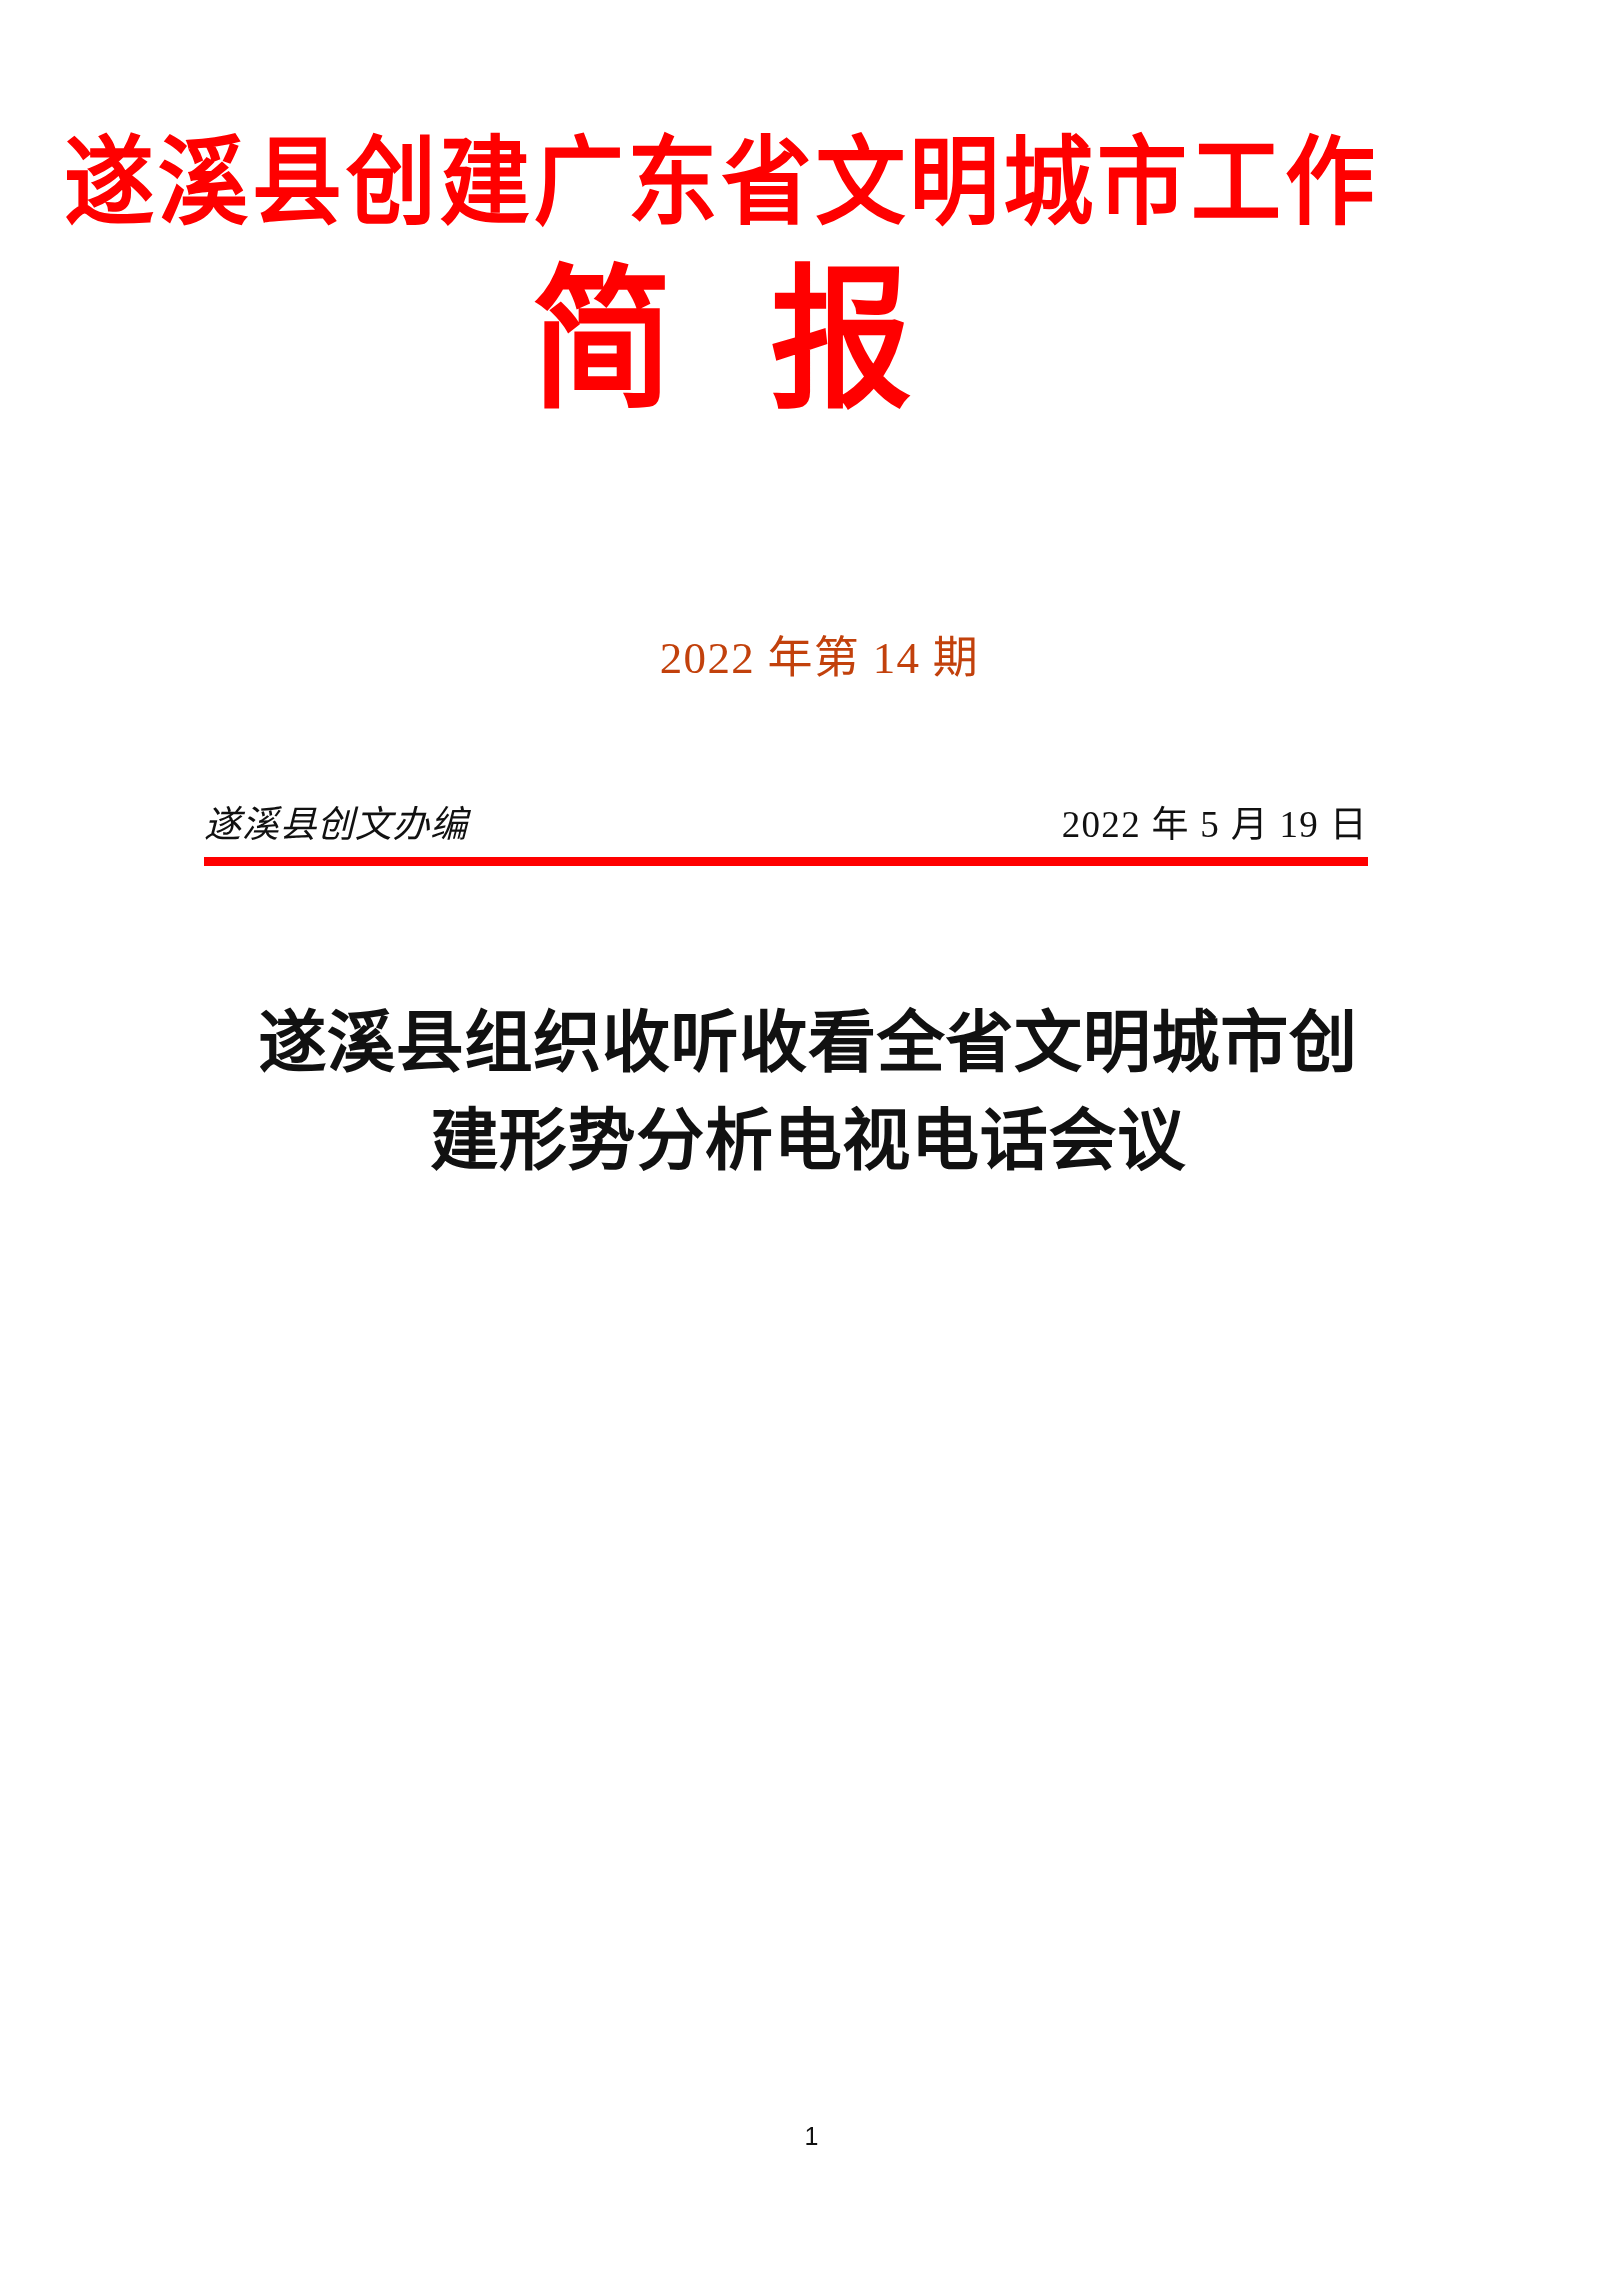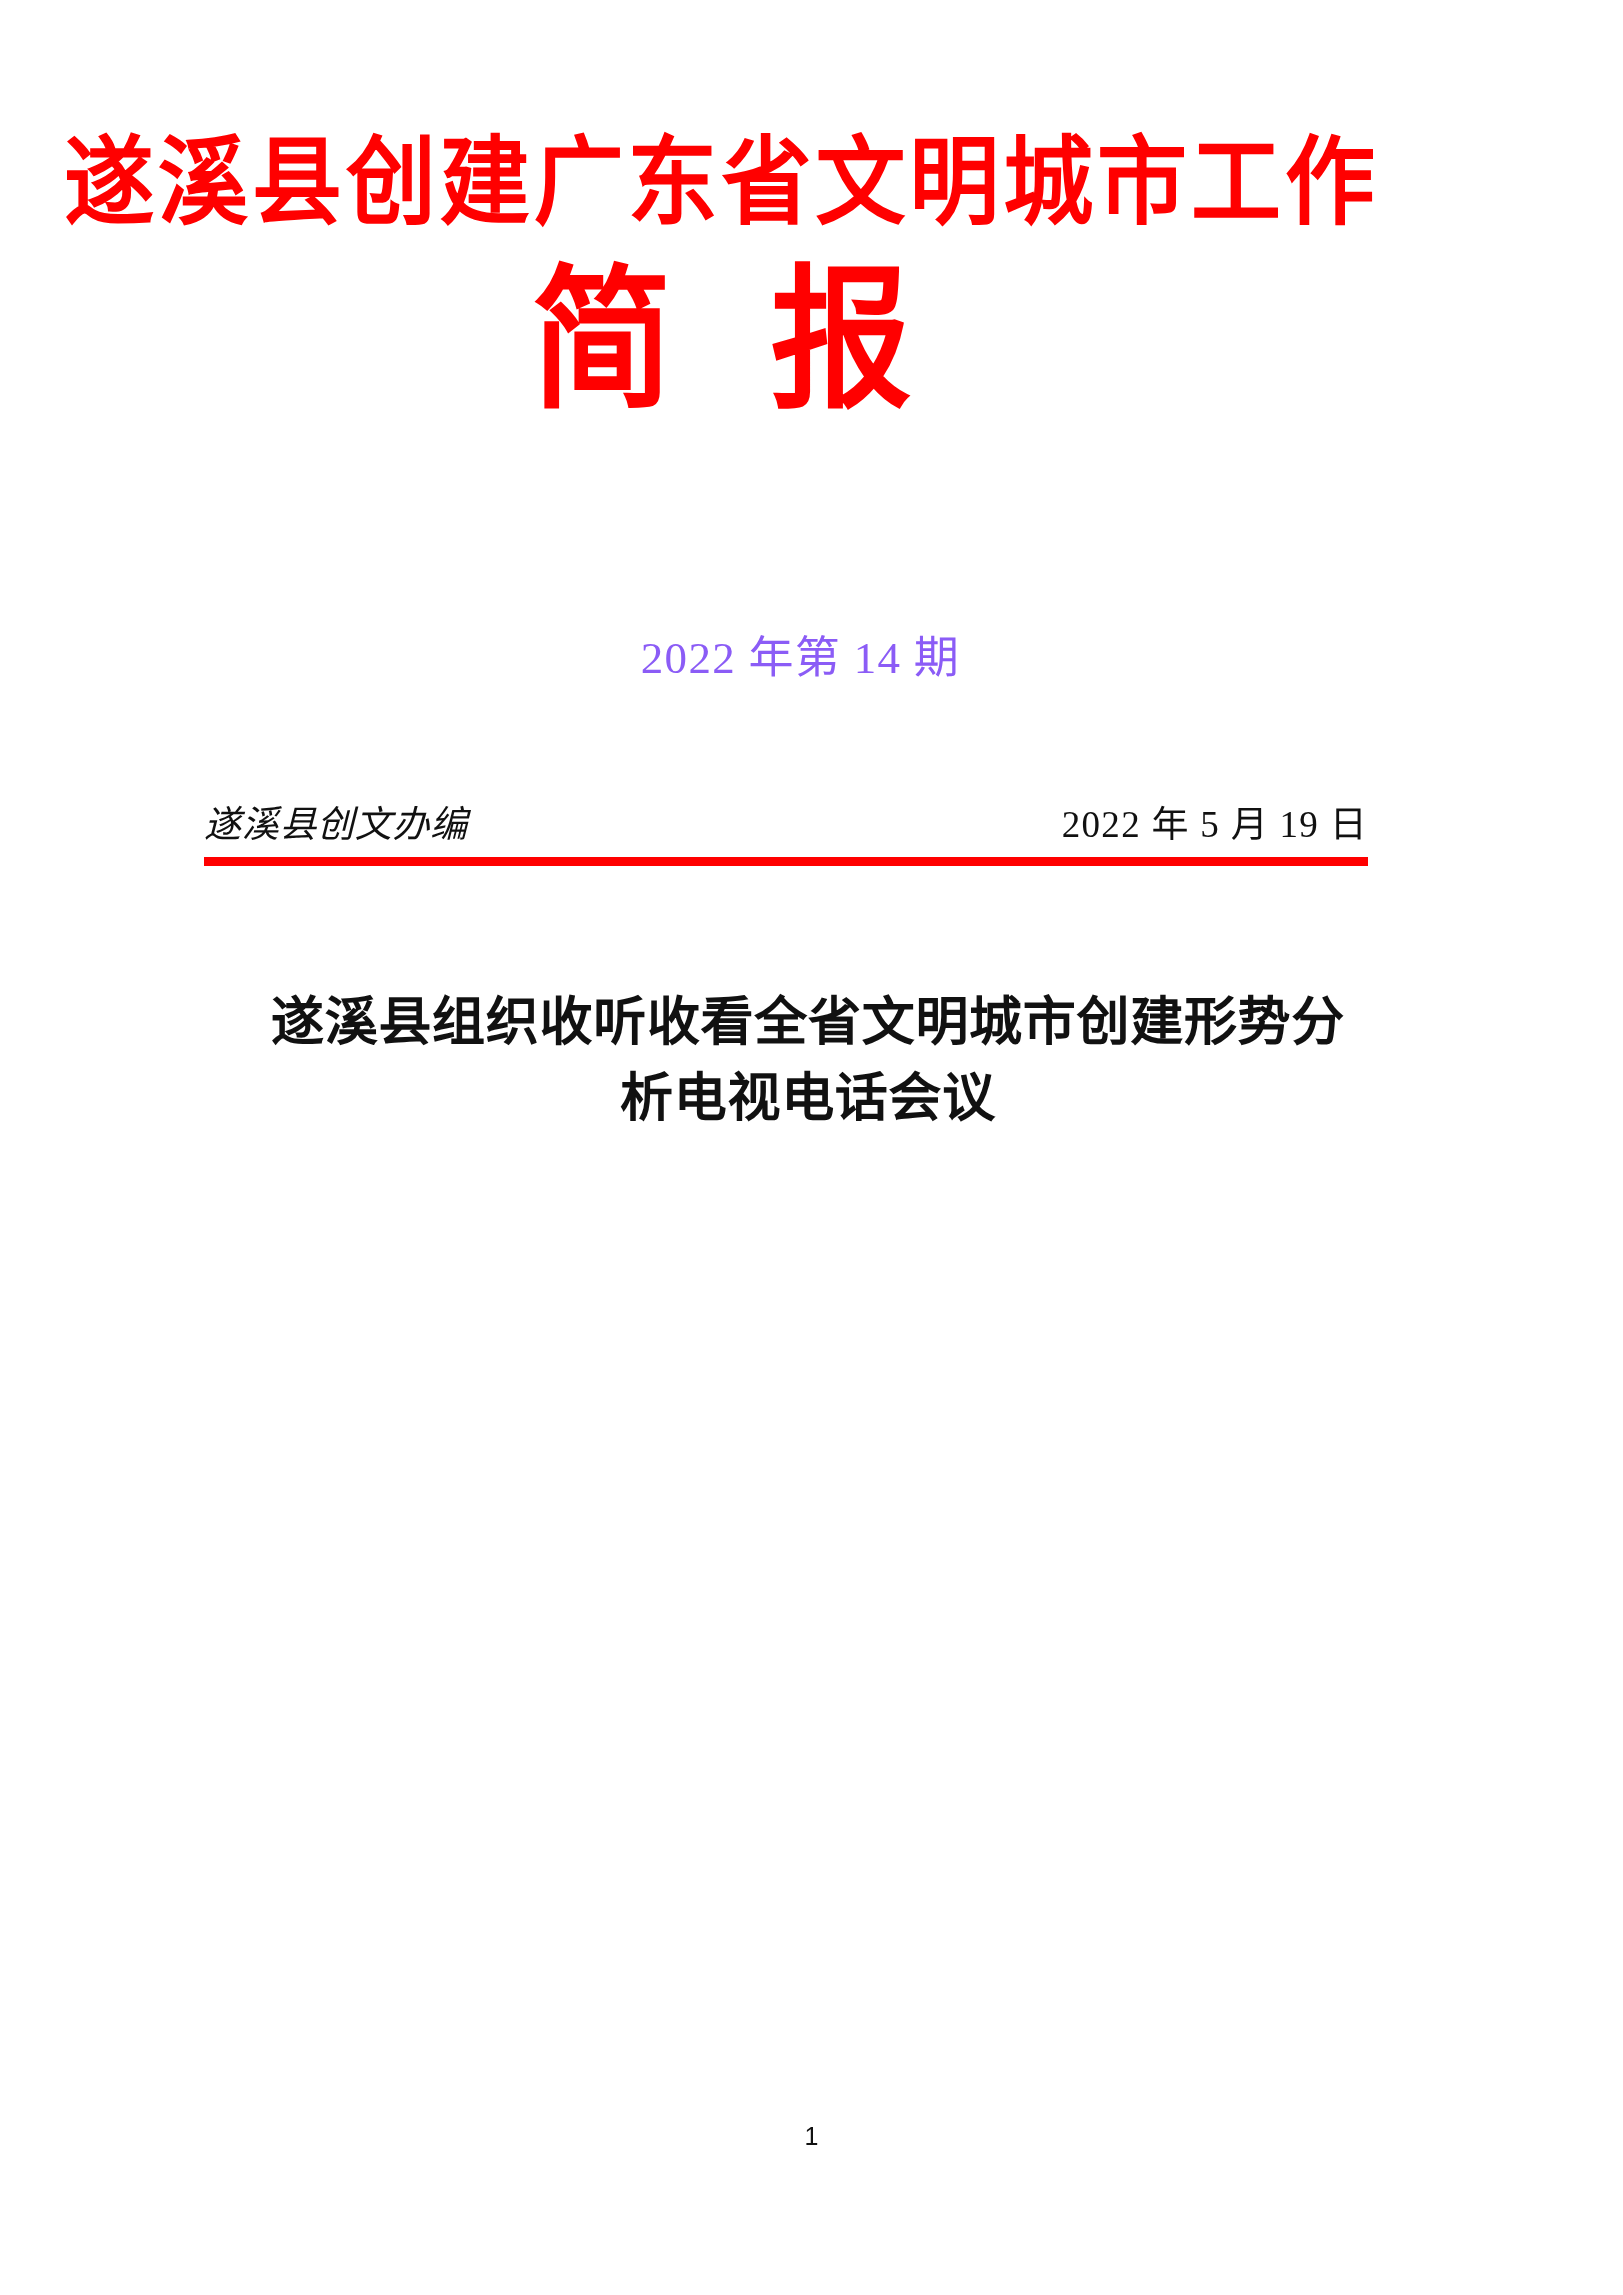--- a/index.html
+++ b/index.html
@@ -59,23 +59,24 @@
 
   
   .issue-line {
     position: absolute;
     left: 0;
     top: 621px;
     width: 1601px;
     text-align: center;
     font-family: "Liberation Serif", "DejaVu Serif", serif;
     font-size: 45px;
-    color: #8b5cf6;
+    color: #c2410c;
     letter-spacing: 1.3px;
     white-space: nowrap;
+    padding-left: 19px;
   }
 
   
   .meta-row {
     position: absolute;
     left: 204px;
     top: 794px;
     width: 1164px;
     display: flex;
     justify-content: space-between;
@@ -105,21 +106,21 @@
   }
 
   
   .article-title {
     position: absolute;
     left: 245px;
     top: 948px;
     width: 1126px;
     text-align: center;
     font-family: "Liberation Serif", "DejaVu Serif", serif;
-    font-size: 53px;
+    font-size: 68px;
     line-height: 1.45;
     color: #111111;
     letter-spacing: 0.7px;
   }
 
   
   .article-body {
     position: absolute;
     left: 247px;
     top: 1186px;

